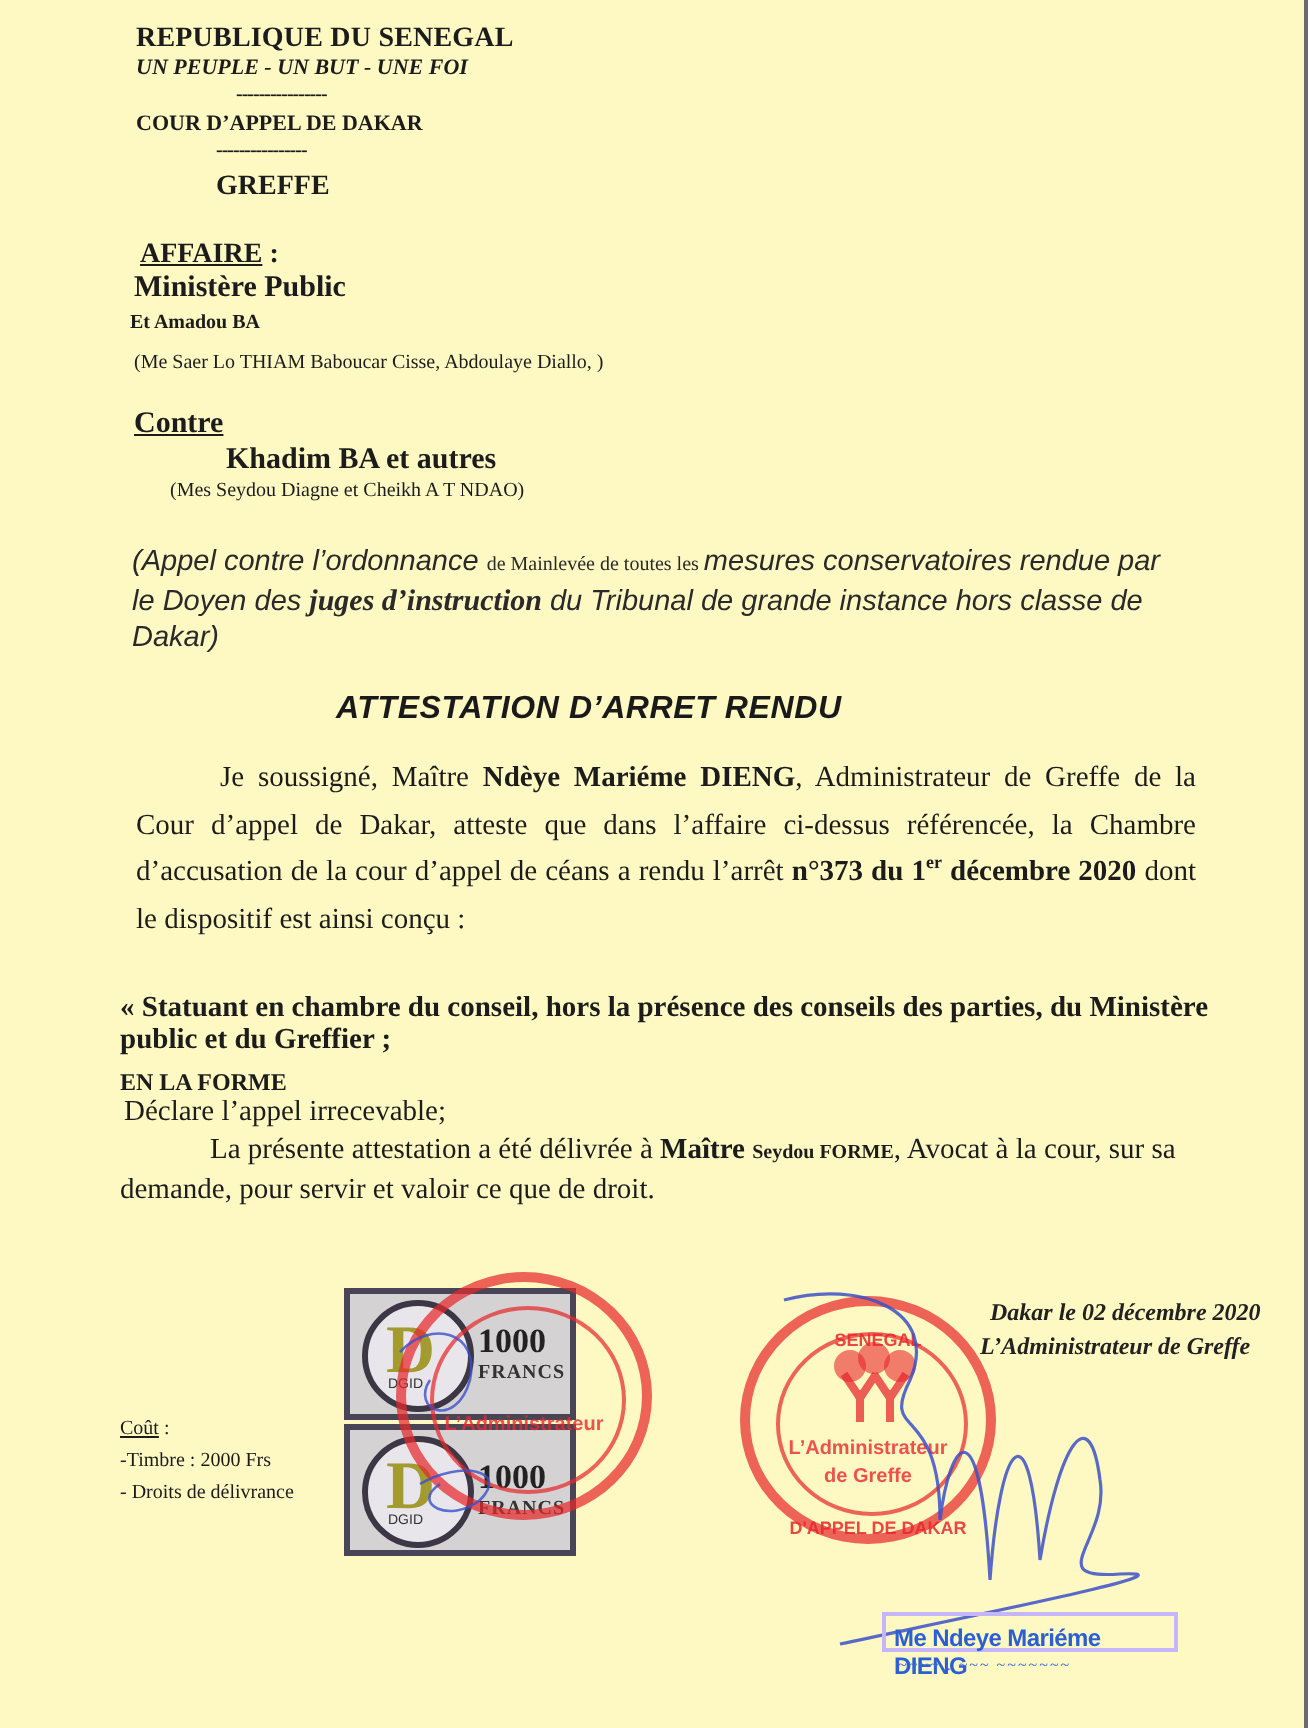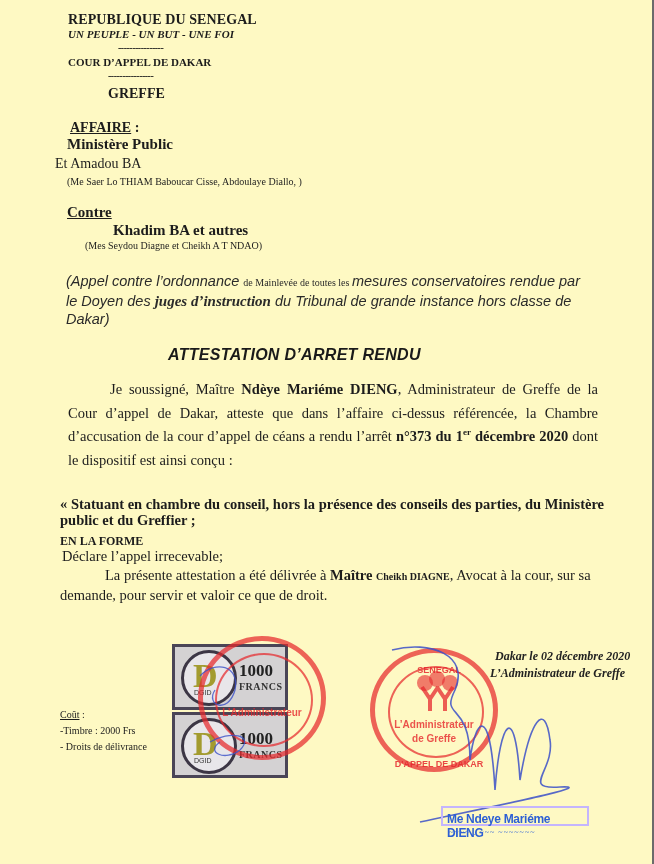--- a/index.html
+++ b/index.html
@@ -21,21 +21,21 @@
   .hdr1 { left:68px; top:12px; font-size:14px; font-weight:bold; letter-spacing:0.1px; }
   .hdr2 { left:68px; top:28px; font-size:11px; font-weight:bold; font-style:italic; }
   .dash1 { left:118px; top:42px; font-size:10px; font-weight:bold; letter-spacing:-0.5px; }
   .hdr3 { left:68px; top:56px; font-size:11px; font-weight:bold; }
   .dash2 { left:108px; top:70px; font-size:10px; font-weight:bold; letter-spacing:-0.5px; }
   .hdr4 { left:108px; top:86px; font-size:14px; font-weight:bold; }
 
   
   .aff { left:70px; top:120px; font-size:14px; font-weight:bold; }
   .party1 { left:67px; top:136px; font-size:15px; font-weight:bold; }
-  .party2 { left:55px; top:156px; font-size:14px; font-weight:normal; }
+  .party2 { left:65px; top:156px; font-size:10px; font-weight:bold; }
   .counsel1 { left:67px; top:176px; font-size:10px; }
   .contre { left:67px; top:204px; font-size:15px; font-weight:bold; text-decoration:underline; }
   .party3 { left:69px; top:222px; font-size:15px; font-weight:bold;margin-left:44px; }
   .counsel2 { left:67px; top:240px; font-size:10px;margin-left:18px; }
 
   
   .appeal { left:66px; top:272px; width:520px; white-space:normal; font-size:14.5px; font-style:italic; line-height:18px; font-family:"Liberation Sans", sans-serif; color:#2a2a2a; }
   .appeal .sm { font-style:normal; font-size:10px; font-family:"Liberation Serif", serif; }
   .appeal .jb { font-weight:bold; font-family:"Liberation Serif", serif; font-size:15px; }
 
@@ -100,21 +100,21 @@
   <div class="abs appeal"><span>(Appel contre l’ordonnance </span><span class="sm">de Mainlevée de  toutes les </span><span>mesures conservatoires rendue par le Doyen des </span><span class="jb">juges d’instruction</span><span> du Tribunal de grande instance hors classe de Dakar)</span></div>
 
   <div class="abs title">ATTESTATION D’ARRET RENDU</div>
 
   <div class="abs body">
     <p><span>Je soussigné, Maître </span><span class="b">Ndèye Mariéme DIENG</span><span>, Administrateur de Greffe de la Cour d’appel de Dakar, atteste que dans l’affaire ci-dessus référencée, la Chambre d’accusation  de la cour d’appel de céans a rendu l’arrêt </span><span class="b">n°373 du 1</span><sup class="b">er</sup><span class="b"> décembre 2020</span><span> dont le dispositif est ainsi conçu :</span></p>
   </div>
   <div class="abs quote">« Statuant en chambre du conseil, hors la présence des conseils des parties, du Ministère public et du Greffier ;</div>
   <div class="abs forme">EN LA FORME</div>
   <div class="abs decl">Déclare l’appel irrecevable;</div>
-  <div class="abs deliv"><span class="ind"></span><span>La présente attestation a été délivrée à </span><span class="b">Maître </span><span class="sm">Cheikh DIAGNE</span><span>, Avocat à la cour, sur sa demande, pour servir et valoir ce que de droit.</span></div>
+  <div class="abs deliv"><span class="ind"></span><span>La présente attestation a été délivrée à </span><span class="b">Maître </span><span class="sm">Seydou FORME</span><span>, Avocat à la cour, sur sa demande, pour servir et valoir ce que de droit.</span></div>
 
   <div class="abs cost">
     <div><span class="u">Coût</span><span> :</span></div>
     <div>-Timbre : 2000 Frs</div>
     <div>- Droits de délivrance</div>
   </div>
 
   <div class="fiscal" style="top:644px;">
     <div class="disc"></div>
     <div class="glyph">D</div>

